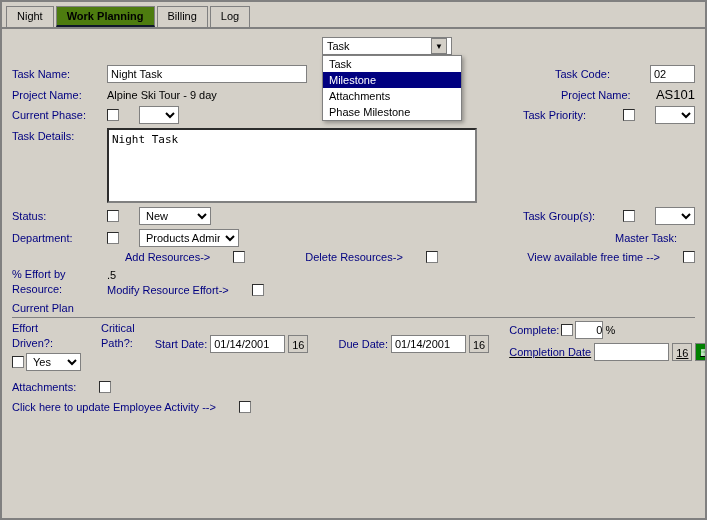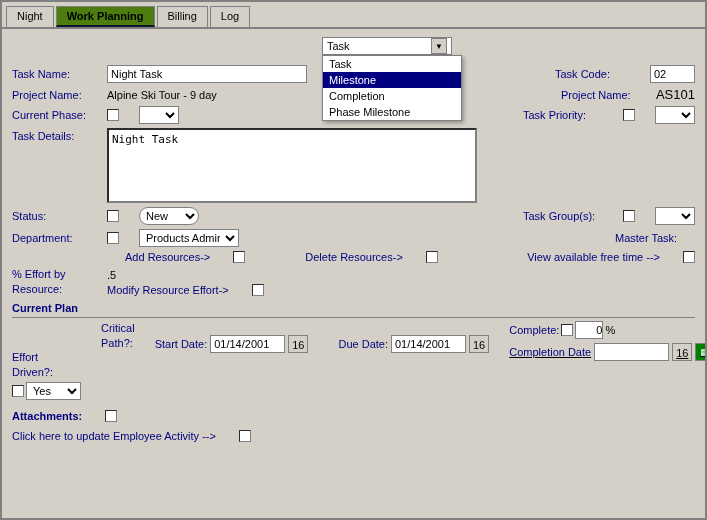--- a/index.html
+++ b/index.html
@@ -123,21 +123,21 @@
       padding: 2px 6px;
       font-size: 11px;
       cursor: pointer;
     }
     .dropdown-item.selected {
       background: #000080;
       color: white;
     }
     .section-label {
       color: #000080;
-      font-weight: bold;
+      font-weight: normal;
       font-size: 11px;
     }
     .date-input {
       background: white;
       border: 1px solid #808080;
       height: 18px;
       font-size: 11px;
       padding: 1px 3px;
       width: 75px;
     }
@@ -186,21 +186,21 @@
   <div class="content">
 
     <div class="dropdown-container">
       <div class="dropdown-select">
         <span>Task</span>
         <div class="dropdown-arrow">▼</div>
       </div>
       <div class="dropdown-list">
         <div class="dropdown-item">Task</div>
         <div class="dropdown-item selected">Milestone</div>
-        <div class="dropdown-item">Completion</div>
+        <div class="dropdown-item">Attachments</div>
         <div class="dropdown-item">Phase Milestone</div>
       </div>
     </div>
 
     <div class="field-row" style="margin-top:28px;">
       <span class="label" style="width:75px;">Task Name:</span>
       <input class="input-field" type="text" value="Night Task" style="width: 200px;">
       <span style="flex:1;"></span>
       <span class="label" style="width:75px; margin-left:100px;">Task Code:</span>
       <input class="input-field" type="text" value="02" style="width: 45px;">
@@ -225,21 +225,21 @@
     </div>
 
     <div class="field-row" style="align-items:flex-start;">
       <span class="label" style="width:75px; margin-top:2px;">Task Details:</span>
       <textarea class="textarea-field" style="width: 370px; height: 75px;">Night Task</textarea>
     </div>
 
     <div class="field-row">
       <span class="label" style="width:75px;">Status:</span>
       <div class="inline-checkbox"></div>
-      <select class="select-field" style="width:60px;border-radius:9px;">
+      <select class="select-field" style="width:72px;">
         <option>New</option>
       </select>
       <span style="flex:1;"></span>
       <span class="label" style="width:80px; margin-left:80px;">Task Group(s):</span>
       <div class="inline-checkbox"></div>
       <select class="select-field" style="width:40px;font-size:10px;"><option></option></select>
     </div>
 
     <div class="field-row">
       <span class="label" style="width:75px;">Department:</span>
@@ -276,21 +276,21 @@
     </div>
 
     <div>
       <span class="section-label">Current Plan</span>
       <div class="section-divider"></div>
     </div>
 
     <div class="field-row" style="margin-top:3px; align-items:flex-start;">
 
       <div style="display:flex;flex-direction:column;width:110px;">
-        <span class="label" style="white-space:pre-line; line-height:1.4;margin-top:29px;">Effort
+        <span class="label" style="white-space:pre-line; line-height:1.4;">Effort
 Driven?:</span>
         <div style="display:flex;align-items:center;gap:2px;margin-top:1px;">
           <div class="inline-checkbox"></div>
           <select class="select-field" style="width:55px;">
             <option>Yes</option>
           </select>
         </div>
       </div>
 
       <div style="display:flex;flex-direction:column;width:80px;">

